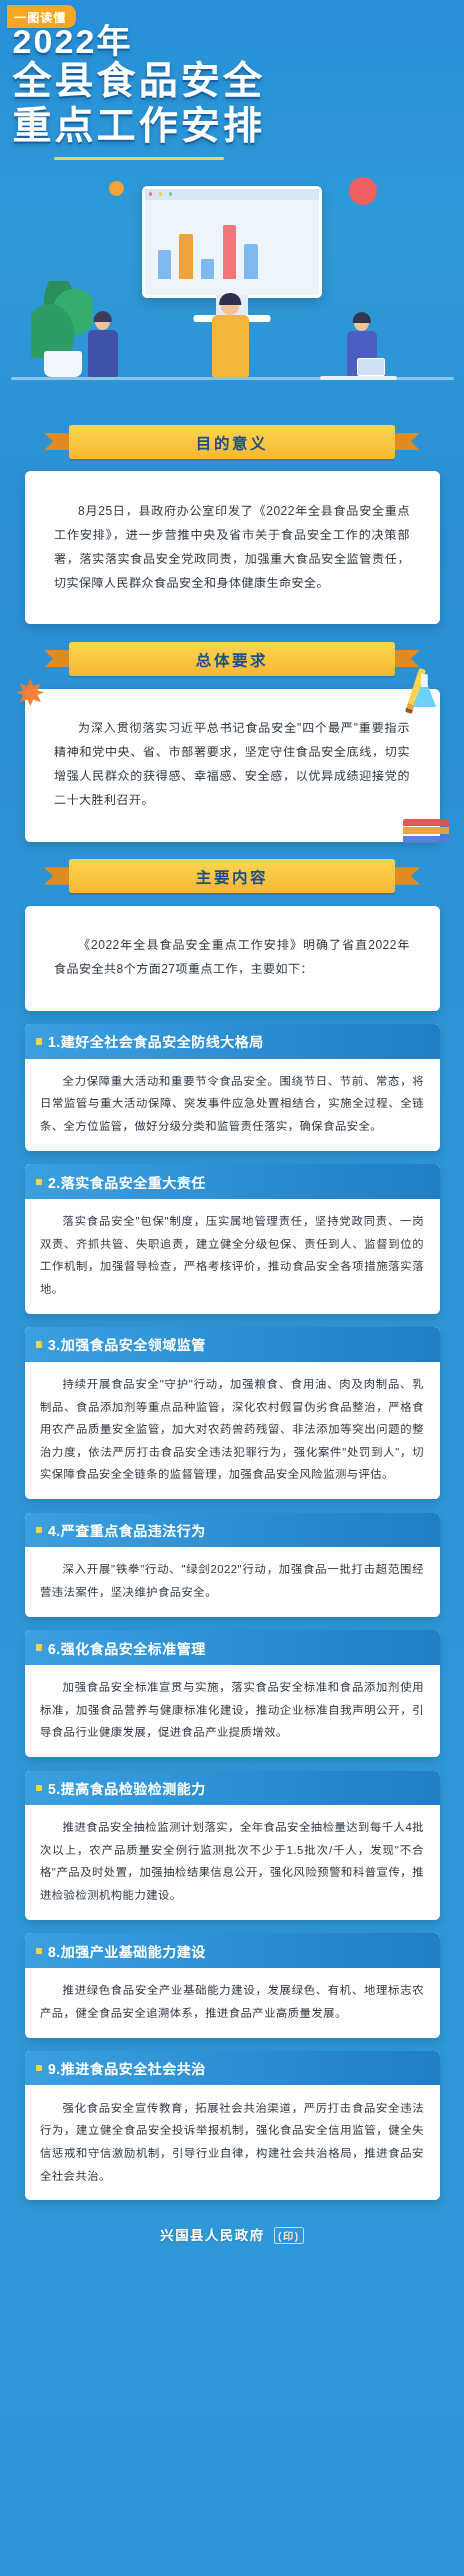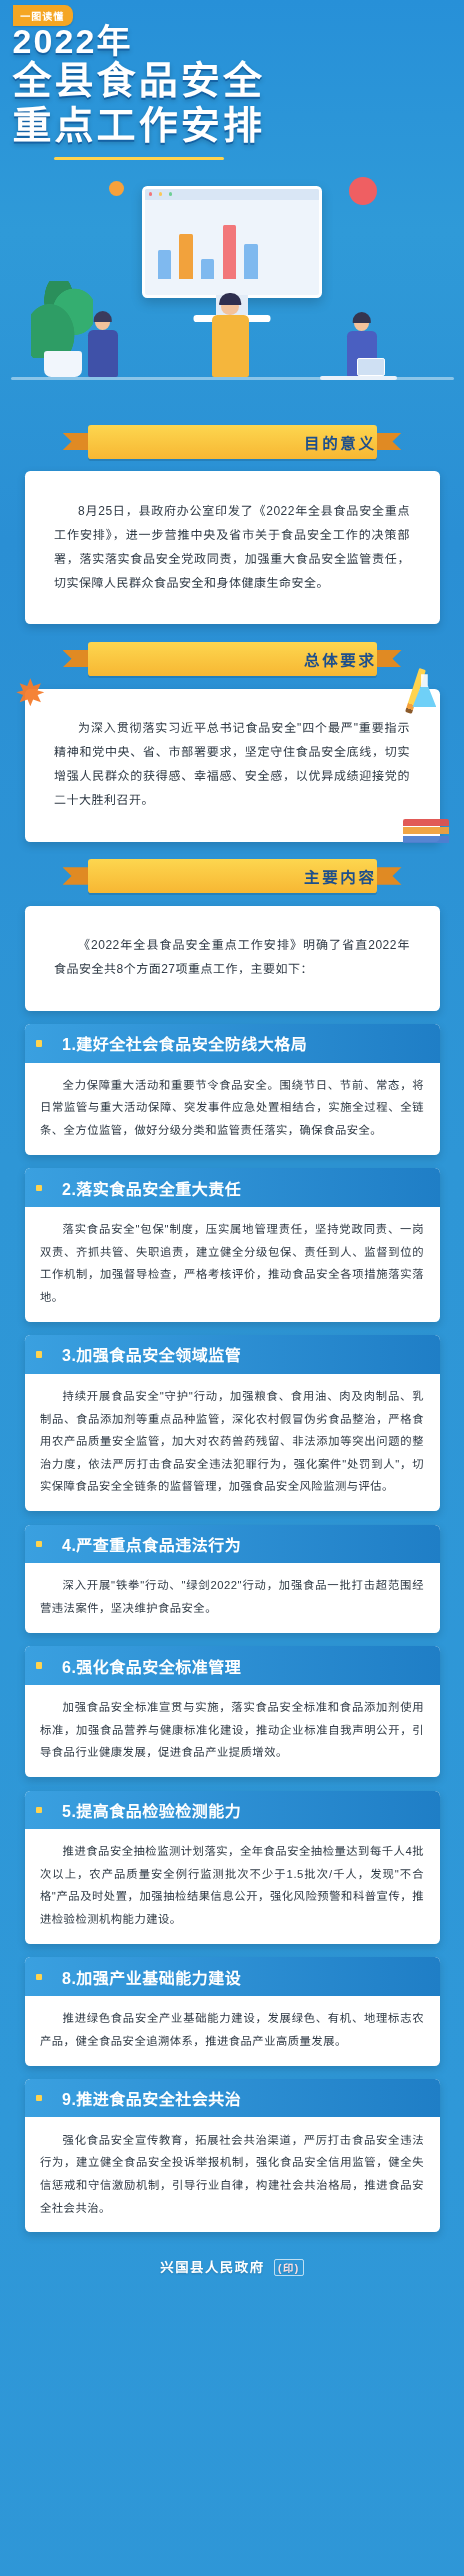--- a/index.html
+++ b/index.html
@@ -19,24 +19,24 @@
     padding-bottom: 20.6px;
   }
 
   
   .top-ribbon {
     position: relative;
     height: 20.6px;
   }
   .ribbon-tag {
     position: absolute;
-    left: 13px; top: 5.2px;
+    left: 7px; top: 5.2px;
     background: #f5a623;
     color: #fff;
-    font-size: 10px;
+    font-size: 12px;
     letter-spacing: 1px;
     padding: 3.1px 9.3px 3.1px 7.2px;
     border-radius: 0 8.2px 8.2px 0;
     box-shadow: 0 1px 2.1px rgba(0,0,0,.15);
     font-weight: bold;
   }
 
   
   .hero {
     position: relative;
@@ -153,23 +153,23 @@
     position: absolute; right: 57px; bottom: 27px; width: 77px; height: 4.1px; background: #e9f1fa; border-radius: 2.1px;
   }
   .laptop {
     position: absolute; right: 69px; bottom: 31px; width: 28px; height: 18.5px;
     background: #cfe0f3; border: 1.5px solid #fff; border-radius: 2.1px;
   }
 
   
   .banner {
     position: relative;
-    width: 289px;
+    width: 326px;
     margin: 17.5px auto 0;
-    text-align: right;
+    text-align: center;
   }
   .banner-inner {
     background: linear-gradient(180deg, #fdd64f 0%, #f7b733 100%);
     color: #1d4f8c;
     font-size: 15.5px;
     font-weight: bold;
     letter-spacing: 2.6px;
     padding: 6.2px 0;
     border-radius: 3.1px;
     box-shadow: 0 2.1px 0 rgba(0,0,0,.12);
@@ -218,27 +218,27 @@
     width: 415px;
     margin: 13.4px auto 0;
     background: #ffffff;
     border-radius: 5.2px;
     box-shadow: 0 3.1px 8.2px rgba(0,0,0,.15);
     overflow: hidden;
   }
   .item-head {
     background: linear-gradient(90deg, #3aa0e0 0%, #1f7ec6 100%);
     color: #ffffff;
-    font-size: 16px;
+    font-size: 14px;
     font-weight: bold;
     letter-spacing: 0.5px;
     padding: 7.2px 11.3px;
     display: flex;
     align-items: center;
-    gap: 20px;
+    gap: 6px;
   }
   .item-head .bullet {
     width: 6.2px; height: 6.2px; background: #ffd34e; border-radius: 1px;
     flex: 0 0 auto;
   }
   .item-body { padding: 11.3px 15.5px 13.4px; }
   .item-body p {
     margin: 0;
     font-size: 11.3px;
     line-height: 2.0;

